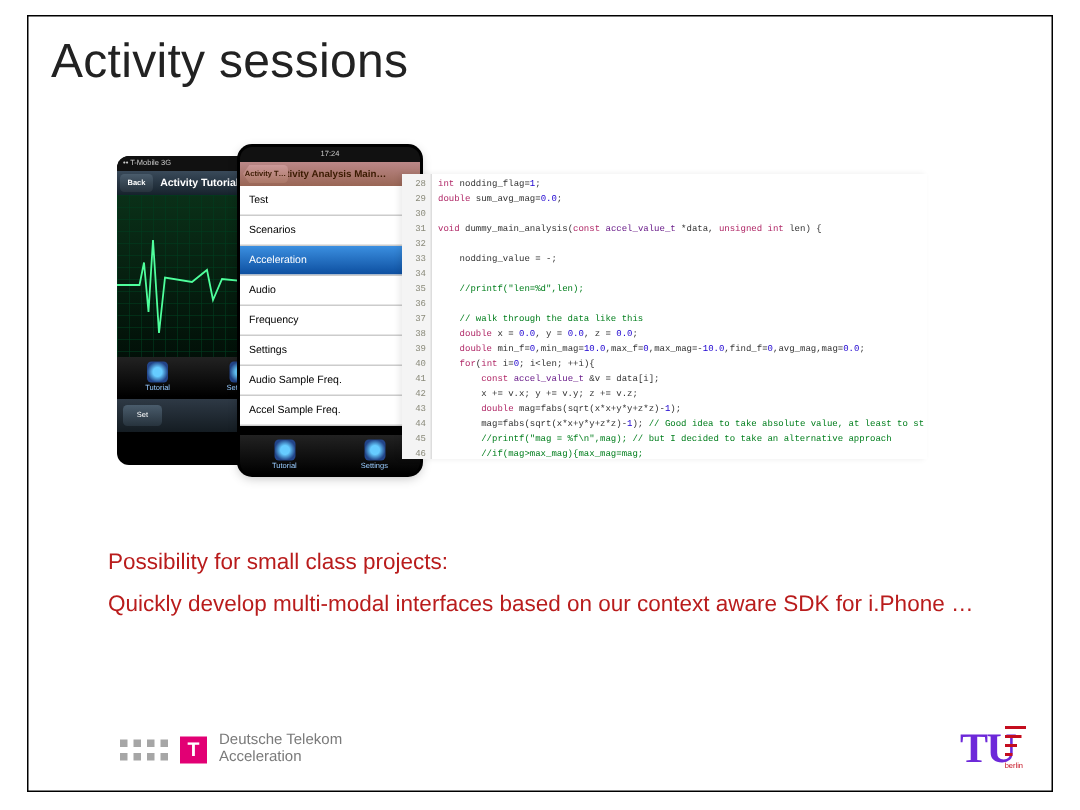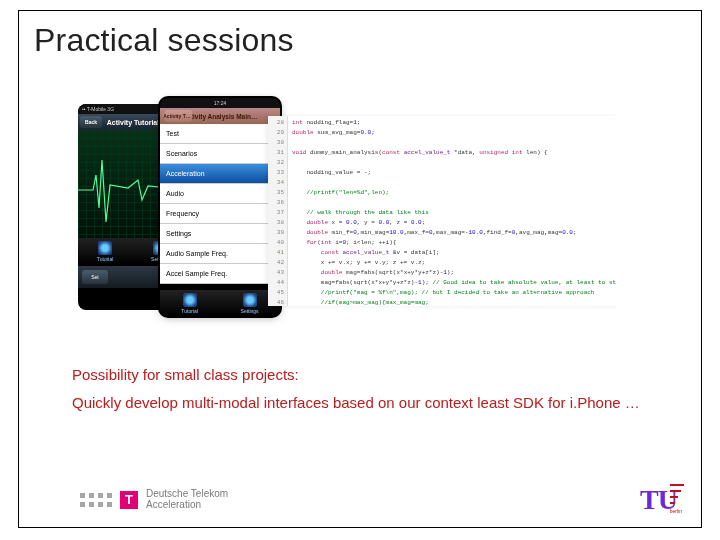--- a/index.html
+++ b/index.html
@@ -59,21 +59,21 @@
   .logo-right { position: absolute; right: 36px; bottom: 26px; width: 44px; height: 30px; }
   .tu { position: absolute; left: 0; top: 0; font-family: Georgia, serif; font-weight: bold; font-size: 28px; color: #6d28d9; letter-spacing: -1px; }
   .berlin { position: absolute; bottom: 0; right: 2px; font-size: 5px; color: #c40d1e; }
   .tu-bars { position: absolute; right: 0; top: 0; width: 14px; height: 20px; display: flex; flex-direction: column; justify-content: space-between; }
   .tu-bars span { display: block; background: #c40d1e; height: 2px; }
 </style>
 </head>
 <body>
 
 <div class="frame"></div>
-<div class="title">Practical sessions</div>
+<div class="title">Activity sessions</div>
 
 <div class="collage">
 
   <div class="phone p1">
     <div class="status">
       <span>•• T-Mobile 3G</span>
       <span>17:09</span>
     </div>
     <div class="nav">
       <div class="back">Back</div>
@@ -193,21 +193,21 @@
         <span class="kw">double</span> mag=fabs(sqrt(x*x+y*y+z*z)-<span class="num">1</span>);
         mag=fabs(sqrt(x*x+y*y+z*z)-<span class="num">1</span>); <span class="cm">// Good idea to take absolute value, at least to st</span>
 <span class="cm">        //printf("mag = %f\n",mag); // but I decided to take an alternative approach</span>
 <span class="cm">        //if(mag&gt;max_mag){max_mag=mag;</span>
 </div>
   </div>
 
 </div>
 
 <div class="body-text bt1">Possibility for small class projects:</div>
-<div class="body-text bt2">Quickly develop multi-modal interfaces based on our context least SDK for i.Phone …</div>
+<div class="body-text bt2">Quickly develop multi-modal interfaces based on our context aware SDK for i.Phone …</div>
 
 <div class="logo-left">
   <div class="dots">
     <span></span>
       <span></span>
       <span></span>
       <span></span>
     <span></span>
       <span></span>
       <span></span>

